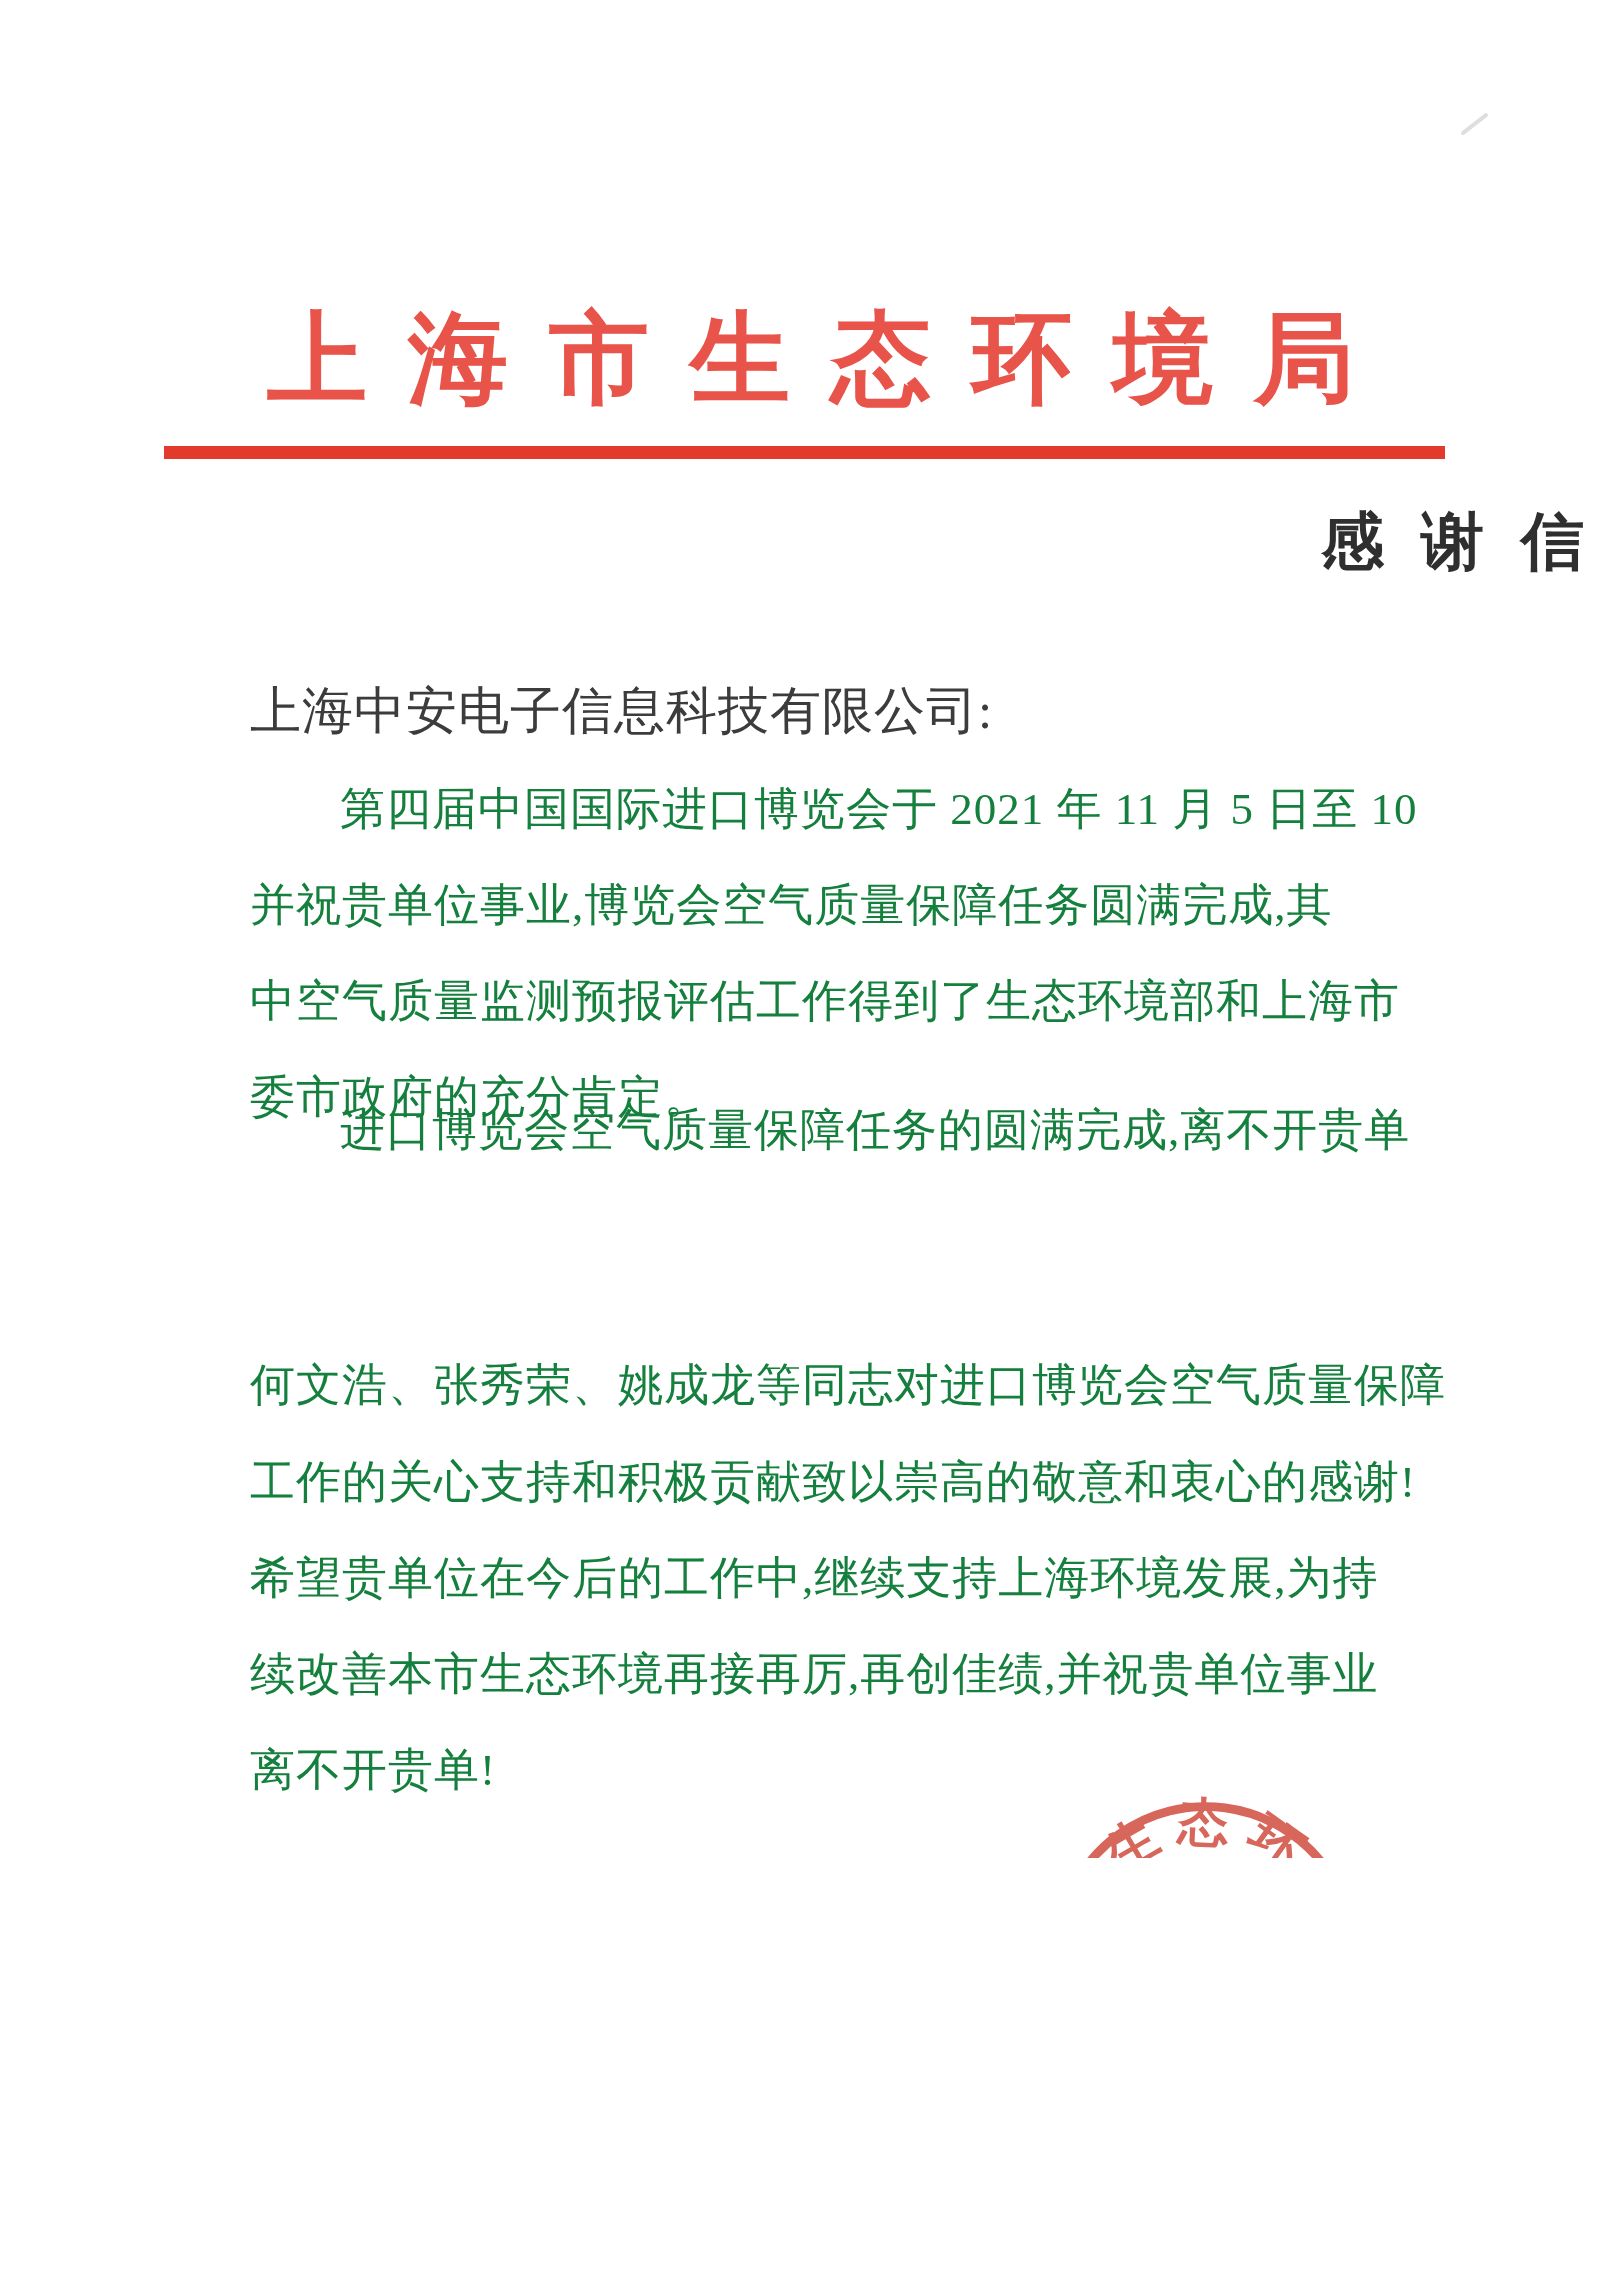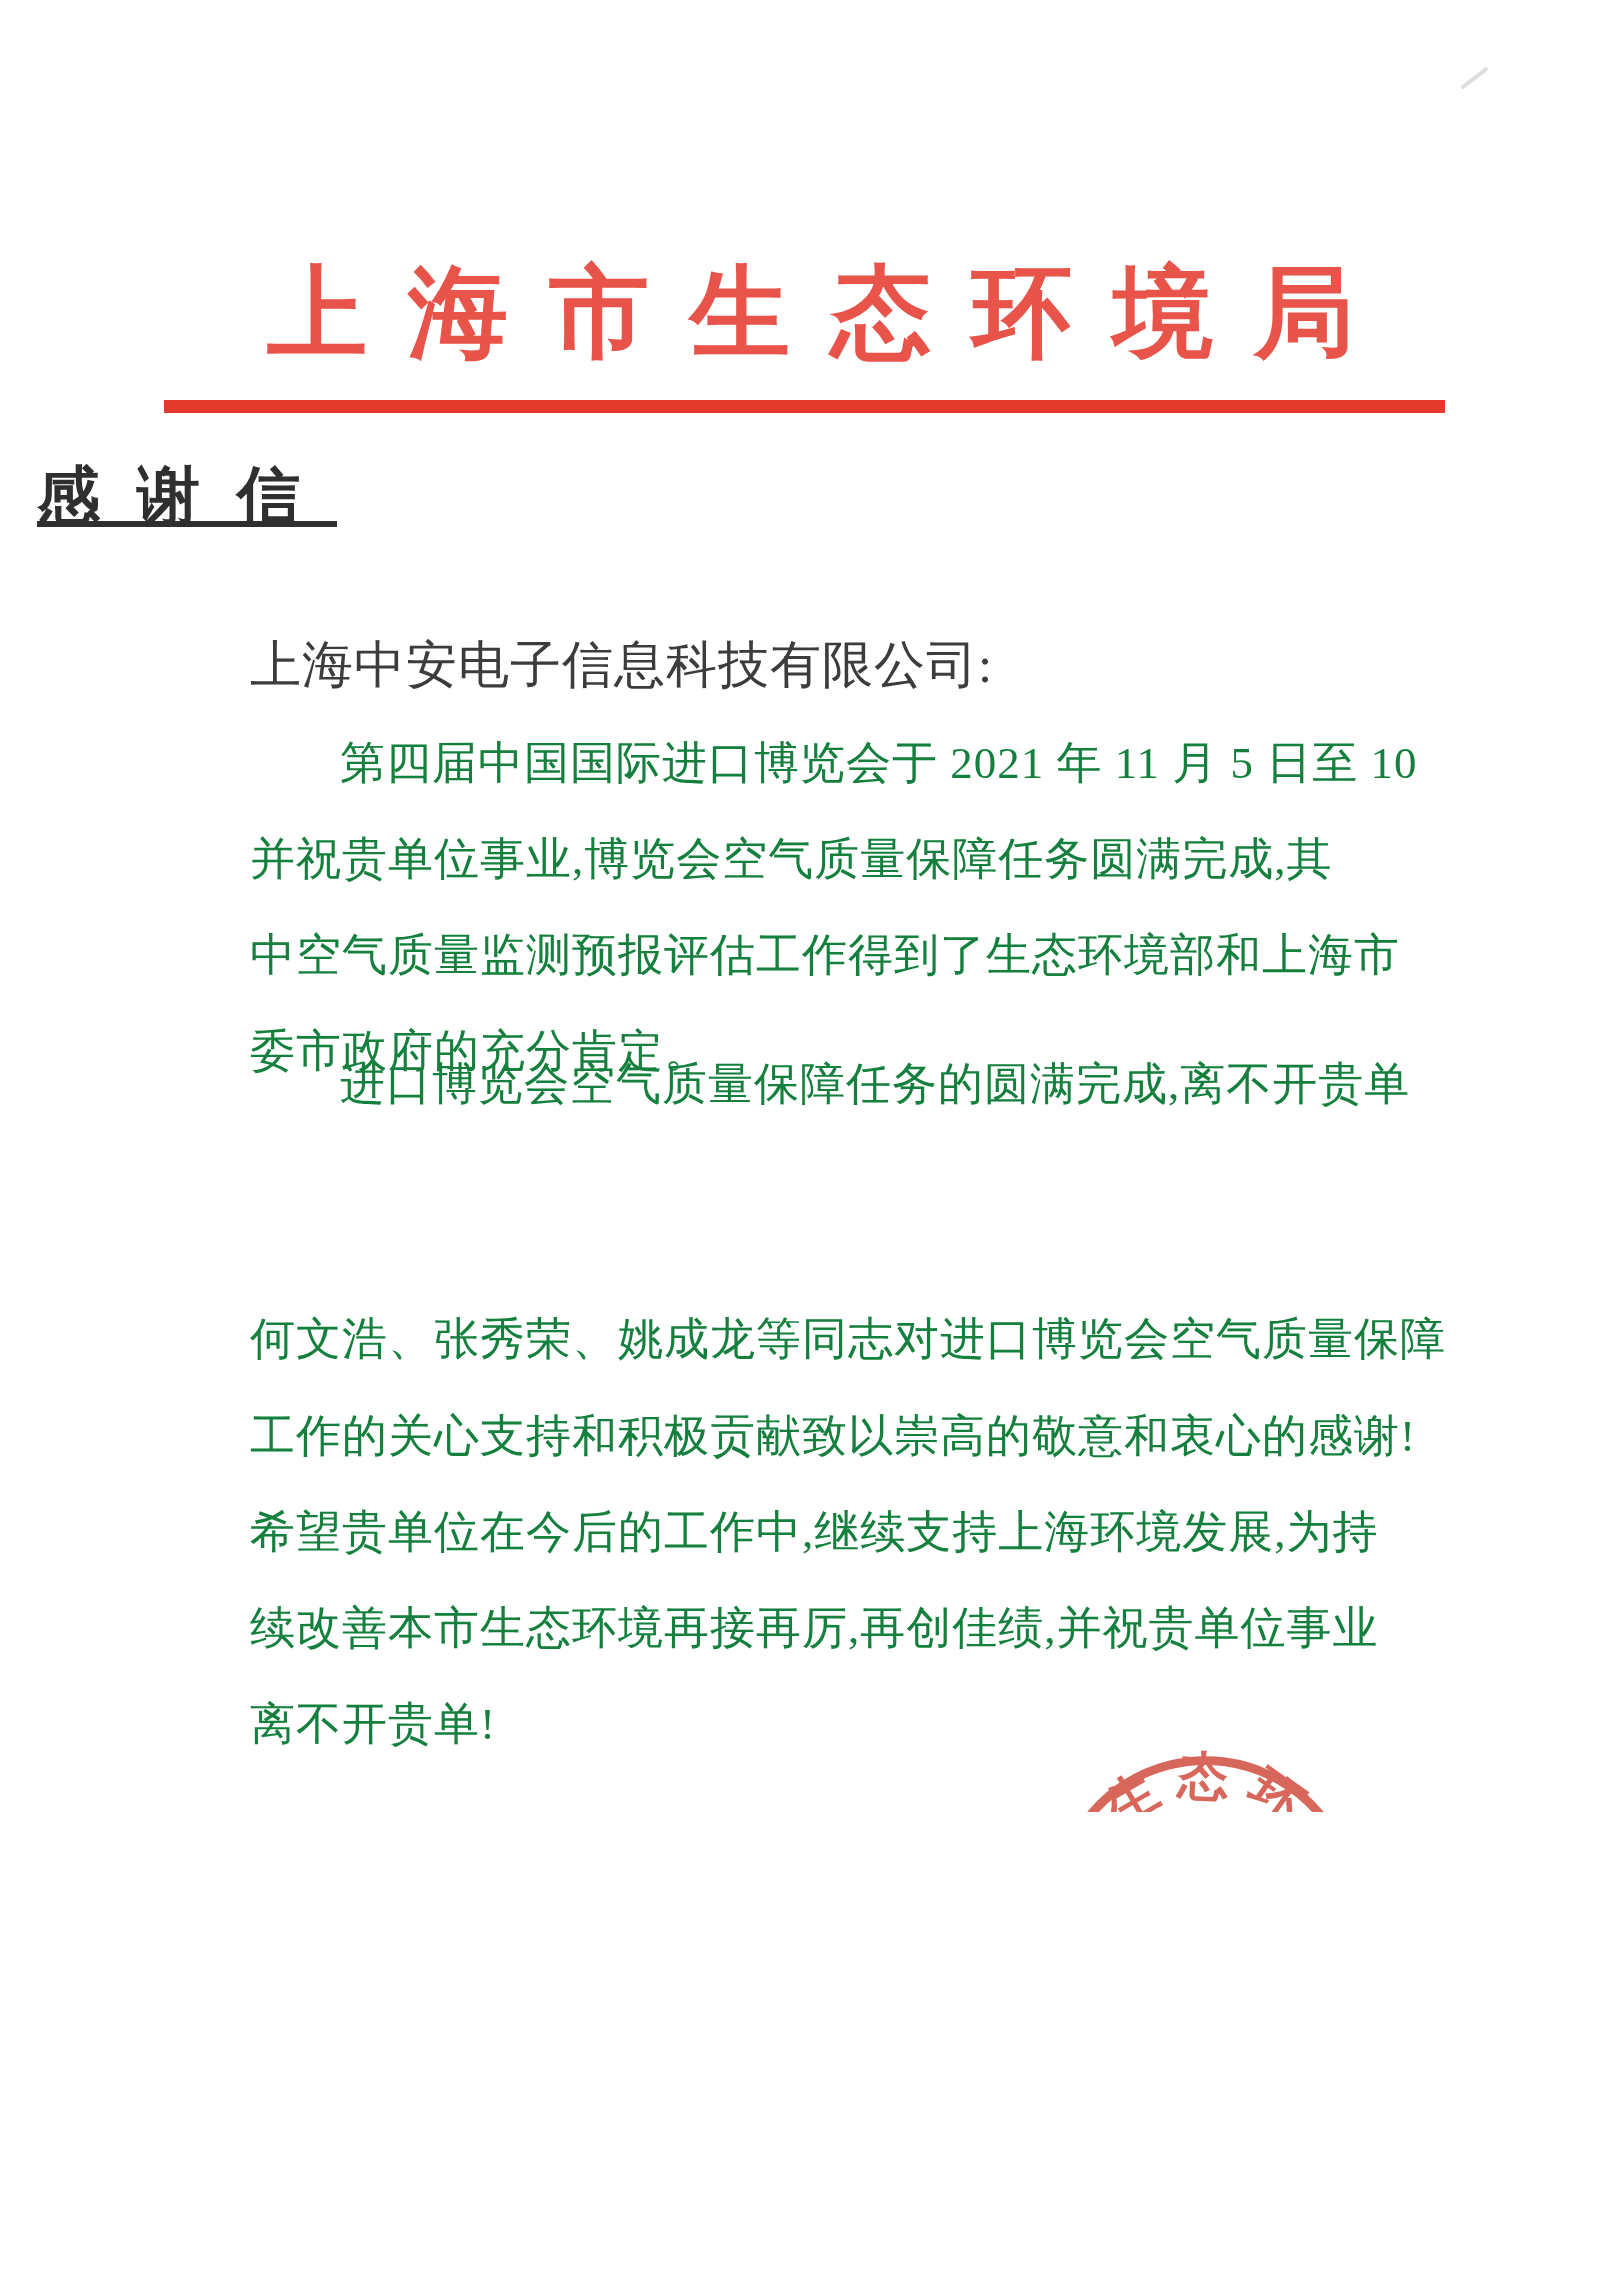--- a/index.html
+++ b/index.html
@@ -7,20 +7,21 @@
     padding: 0;
     background: #ffffff;
   }
   .page {
     position: relative;
     width: 1621px;
     height: 1812px;
     background: #ffffff;
     overflow: hidden;
     font-family: "Liberation Serif", "DejaVu Serif", serif;
+    margin-top: 46px;
   }
   .letterhead-title {
     position: absolute;
     top: 247px;
     left: 0;
     width: 1621px;
     text-align: center;
     font-size: 100px;
     font-weight: bold;
     letter-spacing: 41px;
@@ -34,28 +35,27 @@
     left: 164px;
     width: 1281px;
     height: 12.7px;
     background: #e23b2e;
   }
   .letter-title {
     position: absolute;
     top: 453px;
     left: 0;
     width: 1621px;
-    text-align: left;
+    text-align: right;
     font-size: 63px;
     font-weight: bold;
     letter-spacing: 37px;
     text-indent: 37px;
     color: #2f2f2f;
     white-space: nowrap;
-    text-decoration: underline;
   }
   .salutation {
     position: absolute;
     top: 631px;
     left: 250px;
     font-size: 51px;
     color: #3c3c3c;
     letter-spacing: 1px;
     white-space: nowrap;
   }

